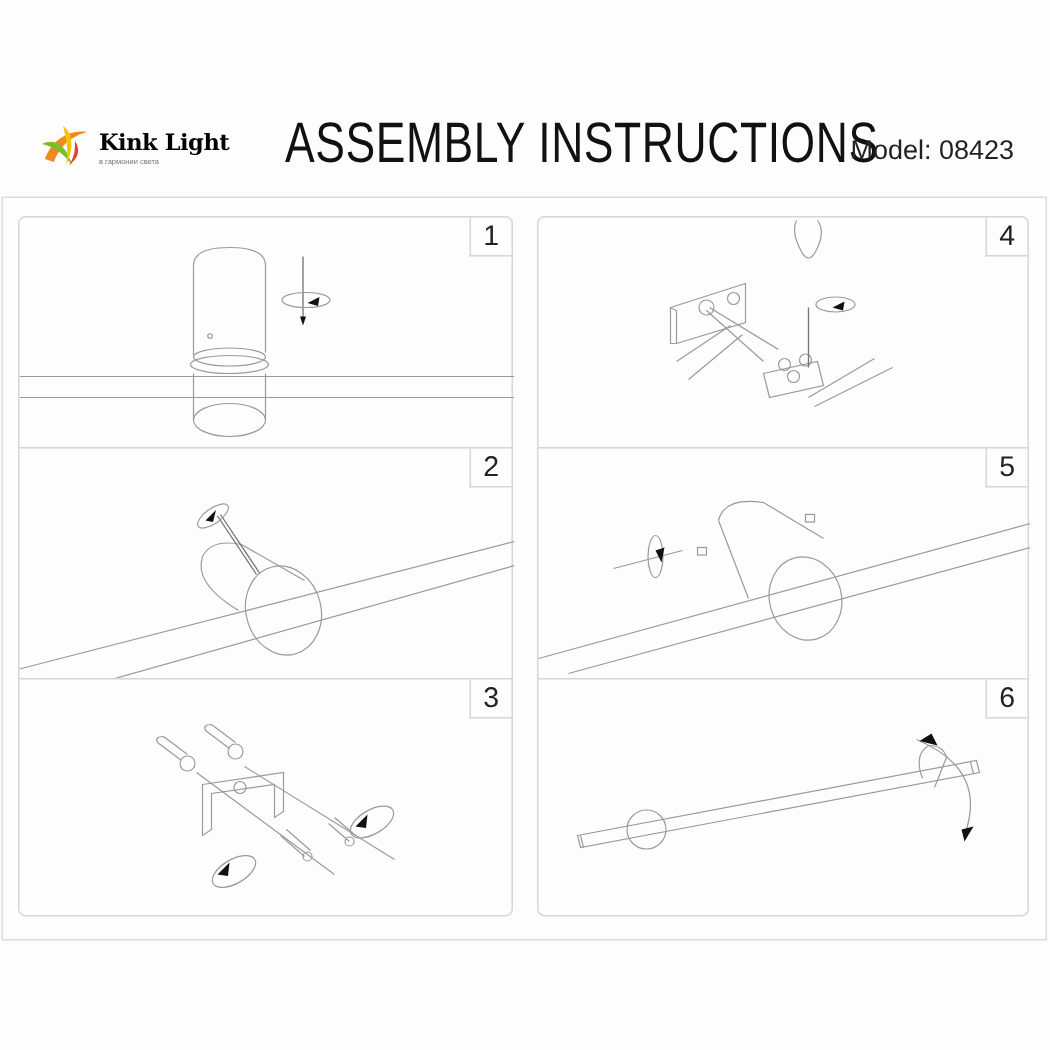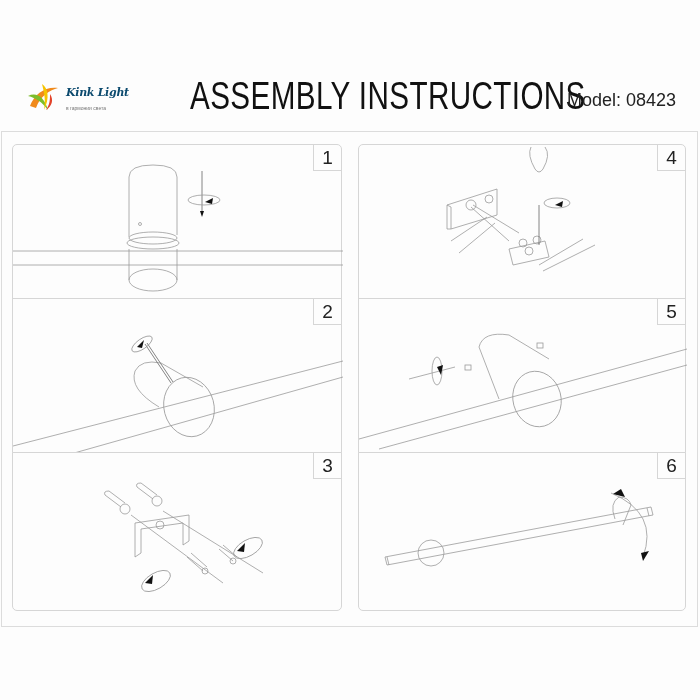--- a/index.html
+++ b/index.html
@@ -1,20 +1,20 @@
 <!DOCTYPE html>
 <html><head>
 <meta charset="utf-8">
 <style>
   html,body{margin:0;padding:0;background:#fdfdfd;}
   body{width:700px;height:700px;position:relative;overflow:hidden;font-family:"Liberation Sans",sans-serif;color:#111;}
   .header{position:absolute;left:0;top:70px;width:700px;height:56px;}
   .logo{position:absolute;left:24px;top:10px;width:130px;height:34px;}
   .logo-mark{position:absolute;left:0;top:0;width:40px;height:34px;}
-  .logo-name{position:absolute;left:42px;top:6px;font-family:"DejaVu Serif",serif;font-size:11px;font-weight:bold;color:#0c4a6e;letter-spacing:-0.3px;white-space:nowrap;font-style:italic;}
+  .logo-name{position:absolute;left:42px;top:6px;font-family:"DejaVu Serif",serif;font-size:15px;font-weight:bold;color:#000000;letter-spacing:-0.3px;white-space:nowrap;}
   .logo-tag{position:absolute;left:42px;top:25px;font-size:5px;color:#777;white-space:nowrap;}
   .title{position:absolute;left:190px;top:4px;font-family:"Liberation Sans",sans-serif;font-size:38px;line-height:44px;transform:scaleX(0.78);transform-origin:left top;white-space:nowrap;letter-spacing:0.5px;}
   .model{position:absolute;left:567px;top:20px;font-size:18px;color:#222;white-space:nowrap;}
   .frame{position:absolute;left:1px;top:131px;width:695px;height:494px;border:1px solid #dcdcdc;}
   .panel{position:absolute;border:1px solid #d6d6d6;background:#fdfdfd;box-sizing:border-box;}
   .p-tl{border-top-left-radius:5px;border-top-right-radius:5px;}
   .p-bl{border-bottom-left-radius:5px;border-bottom-right-radius:5px;}
   .num{position:absolute;right:0;top:0;width:27px;height:25px;border-left:1px solid #d6d6d6;border-bottom:1px solid #d6d6d6;font-size:19px;line-height:25px;text-align:center;color:#222;}
   .panel svg{position:absolute;left:0;top:0;}
   .ln{stroke:#9a9a9a;stroke-width:0.8;fill:none;}

